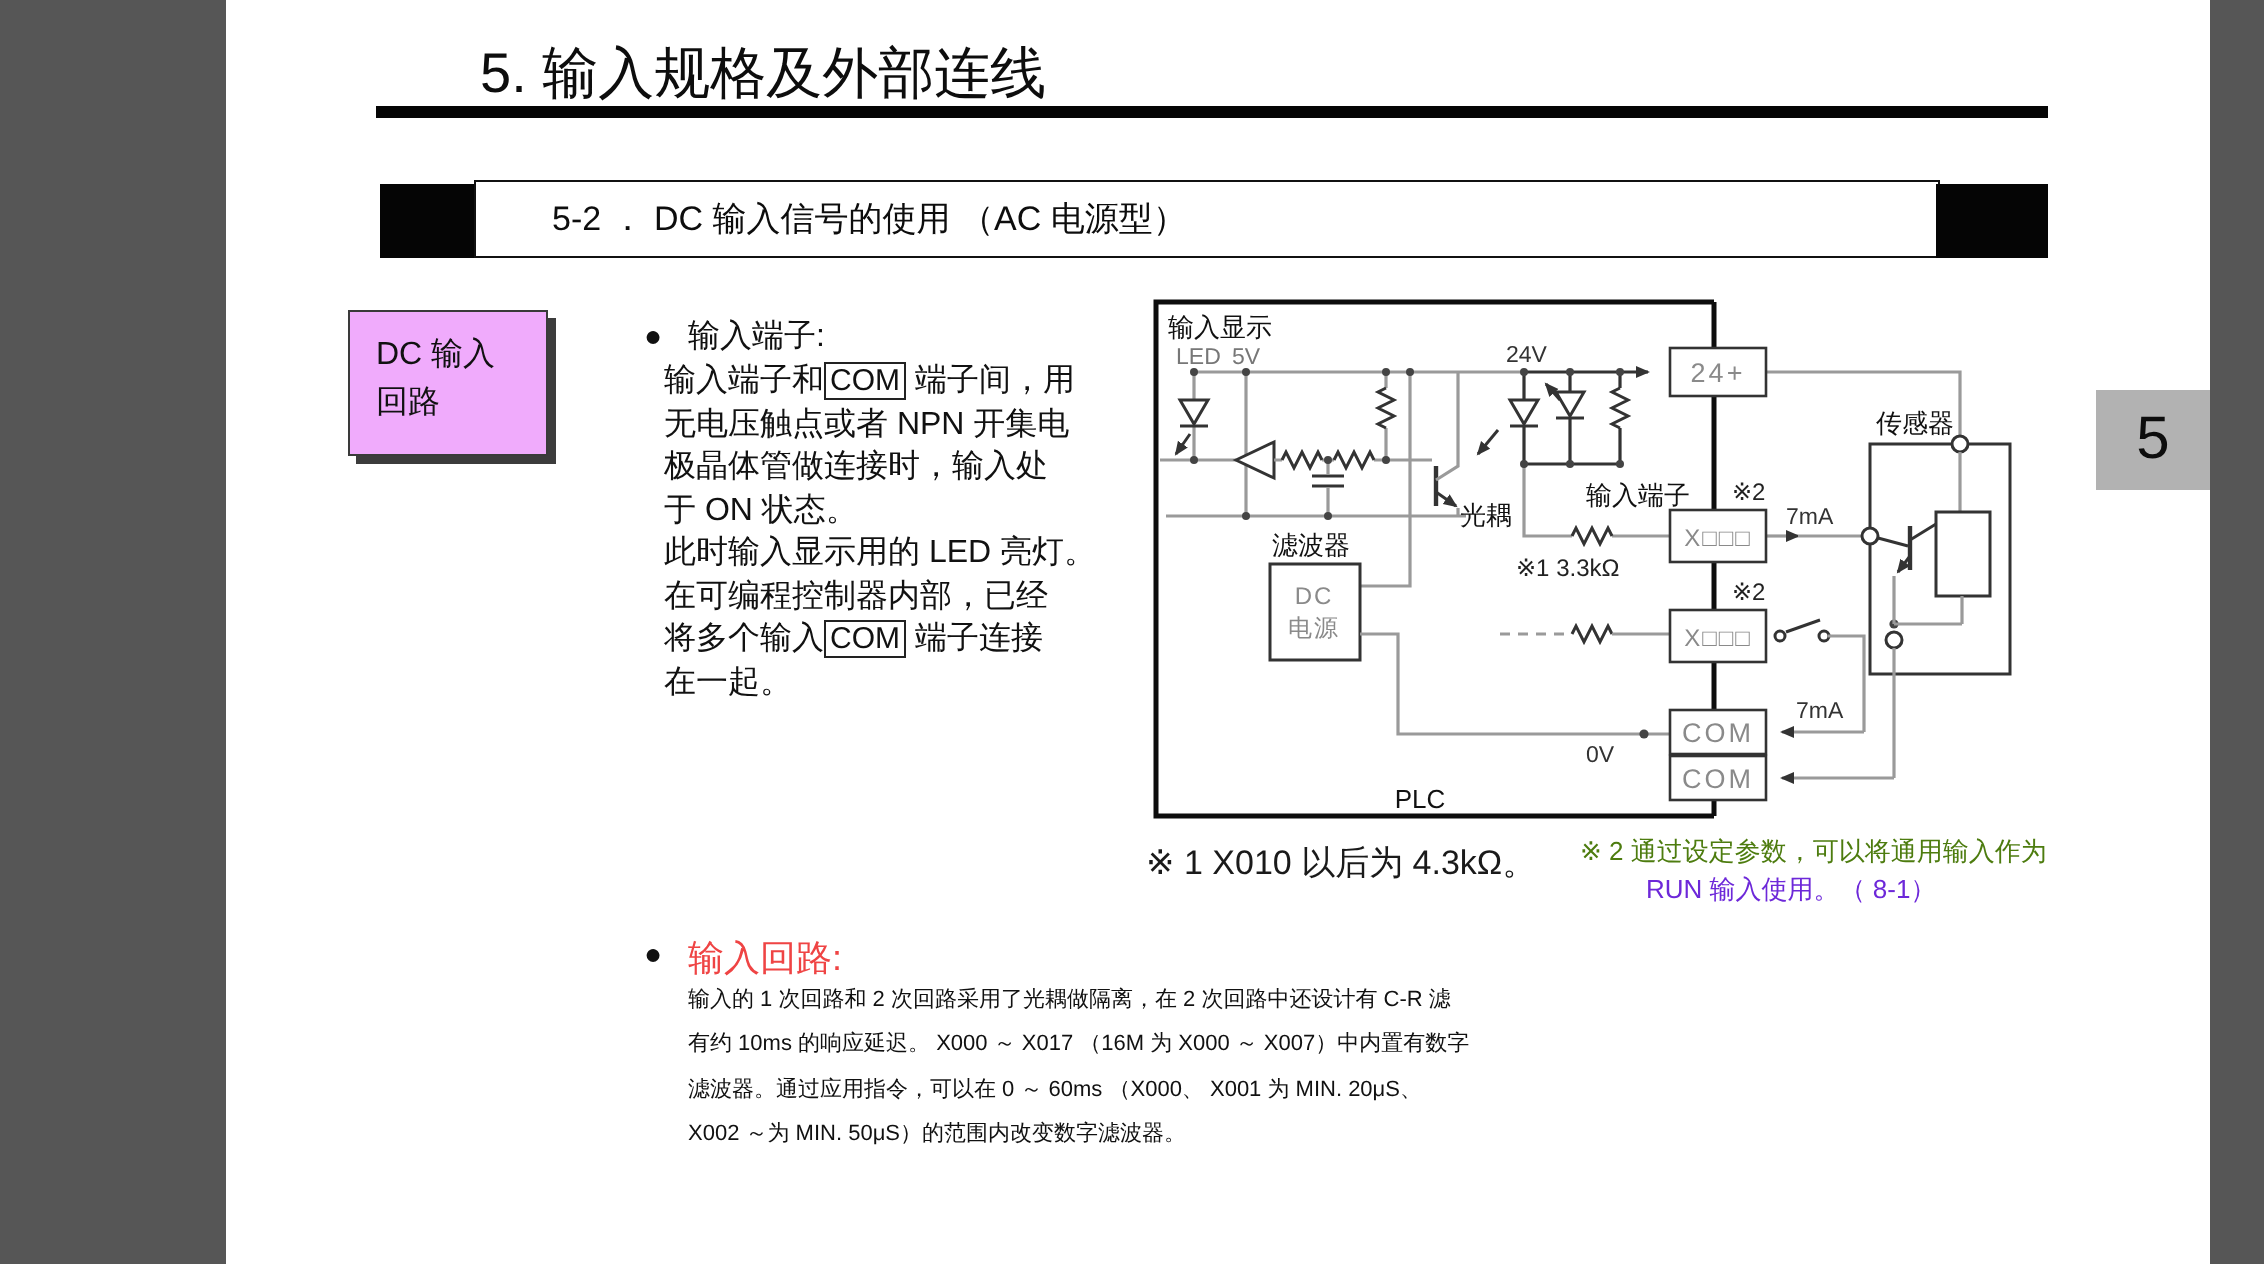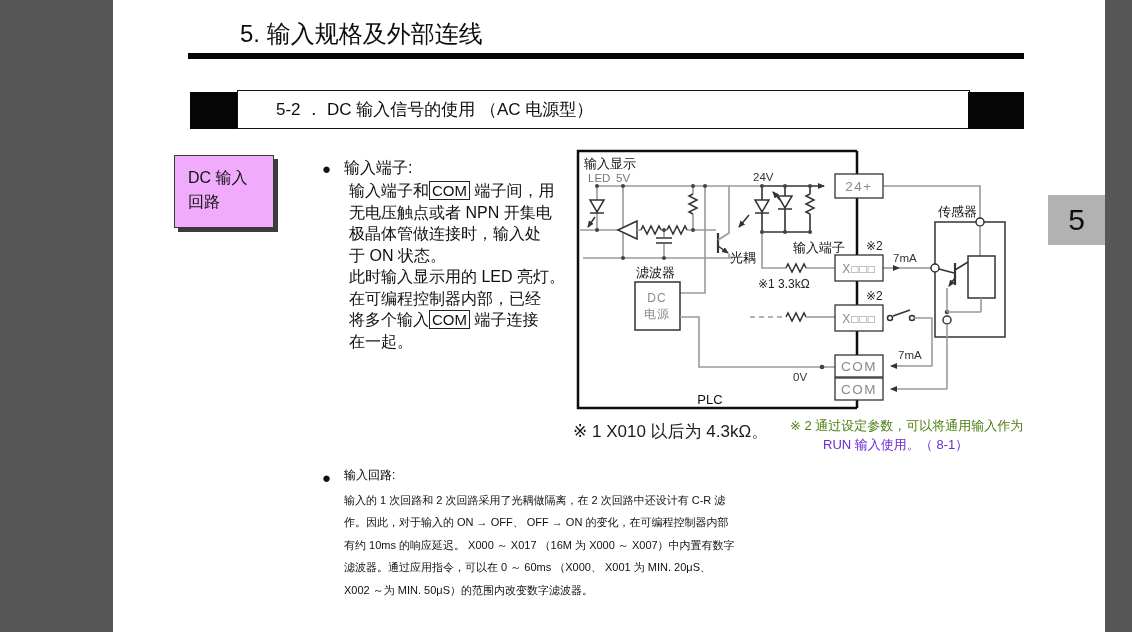--- a/index.html
+++ b/index.html
@@ -2,44 +2,44 @@
 <html><head>
 <meta charset="utf-8">
 <style>
   html,body{margin:0;padding:0;background:#565656;}
   .stage{position:relative;width:1132px;height:632px;background:#ffffff;overflow:hidden;
          font-family:"Liberation Sans","DejaVu Sans",sans-serif;color:#111;}
   .band{position:absolute;top:0;height:632px;background:#565656;}
   .band.left{left:0;width:113px;}
   .band.right{left:1105px;width:27px;}
 
-  .chapter-title{position:absolute;left:240px;top:18px;font-size:24px;color:#0d0d0d;white-space:nowrap;}
+  .chapter-title{position:absolute;left:240px;top:18px;font-size:28px;color:#0d0d0d;white-space:nowrap;}
   .header-rule{position:absolute;left:188px;top:53px;width:836px;height:6px;background:#050505;}
 
   .secbar{position:absolute;left:190px;top:90px;width:834px;height:39px;}
   .secbar .blk-l{position:absolute;left:0;top:2px;width:47px;height:37px;background:#050505;}
   .secbar .titlebox{position:absolute;left:47px;top:0;width:731px;height:37px;border:1.5px solid #111;background:#fff;
                     display:flex;align-items:center;}
   .secbar .titlebox span{margin-left:38px;font-size:17px;color:#0d0d0d;white-space:nowrap;}
   .secbar .blk-r{position:absolute;left:778px;top:2px;width:56px;height:37px;background:#050505;}
 
   .chapter-tab{position:absolute;left:1048px;top:195px;width:57px;height:50px;background:#b2b2b2;
                display:flex;align-items:center;justify-content:center;font-size:30px;color:#0d0d0d;}
 
   .dc-box{position:absolute;left:174px;top:155px;width:100px;height:73px;background:#f0abfc;
           border:1.5px solid #3a3a3a;box-shadow:4px 4px 0 #3c3c3c;box-sizing:border-box;
           font-size:16px;line-height:24px;padding:10px 0 0 13px;color:#111;}
 
   .bullet{position:absolute;font-size:15px;color:#111;}
   .b1{left:322px;top:160px;}
   .b2{left:322px;top:469px;}
   .p1-head{position:absolute;left:344px;top:158px;font-size:16px;color:#111;}
-  .p1-body{position:absolute;left:349px;top:180px;font-size:16px;line-height:21.5px;color:#111;white-space:nowrap;}
+  .p1-body{position:absolute;left:332px;top:180px;font-size:16px;line-height:21.5px;color:#111;white-space:nowrap;}
   .combox{display:inline-block;border:1px solid #222;padding:0 2px;line-height:17px;font-size:15px;}
-  .p2-head{position:absolute;left:344px;top:467px;font-size:12px;color:#000000;}
+  .p2-head{position:absolute;left:344px;top:467px;font-size:18px;color:#ef4444;}
   .p2-body{position:absolute;left:344px;top:489px;font-size:11px;line-height:22.4px;color:#111;white-space:nowrap;}
 
   .note1{position:absolute;left:573px;top:420px;font-size:17px;color:#1a1a1a;white-space:nowrap;}
   .note2a{position:absolute;left:790px;top:417px;font-size:13px;color:#4d7c0f;white-space:nowrap;}
   .note2b{position:absolute;left:823px;top:436px;font-size:13px;color:#6d28d9;white-space:nowrap;}
 
   svg.diagram{position:absolute;left:565px;top:145px;width:450px;height:270px;}
   svg .wire{stroke:#9a9a9a;stroke-width:1.6;fill:none;}
   svg .wired{stroke:#9a9a9a;stroke-width:1.6;fill:none;stroke-dasharray:5 4;}
   svg .blkwire{stroke:#333;stroke-width:1.6;fill:none;}
@@ -226,18 +226,17 @@
   </svg>
 
   <div class="note1">※ 1 X010 以后为 4.3kΩ。</div>
   <div class="note2a">※ 2 通过设定参数，可以将通用输入作为</div>
   <div class="note2b">RUN 输入使用。（ 8-1）</div>
 
   <div class="bullet b2">●</div>
   <div class="p2-head">输入回路:</div>
   <div class="p2-body">
     <div>输入的 1 次回路和 2 次回路采用了光耦做隔离，在 2 次回路中还设计有 C-R 滤</div>
-    <div>作。因此，对于输入的 ON → OFF、 OFF → ON 的变化，在可编程控制器内部</div>
     <div>有约 10ms 的响应延迟。 X000 ～ X017 （16M 为 X000 ～ X007）中内置有数字</div>
     <div>滤波器。通过应用指令，可以在 0 ～ 60ms （X000、 X001 为 MIN. 20μS、</div>
     <div>X002 ～为 MIN. 50μS）的范围内改变数字滤波器。</div>
   </div>
 </div>
 
 </body></html>

